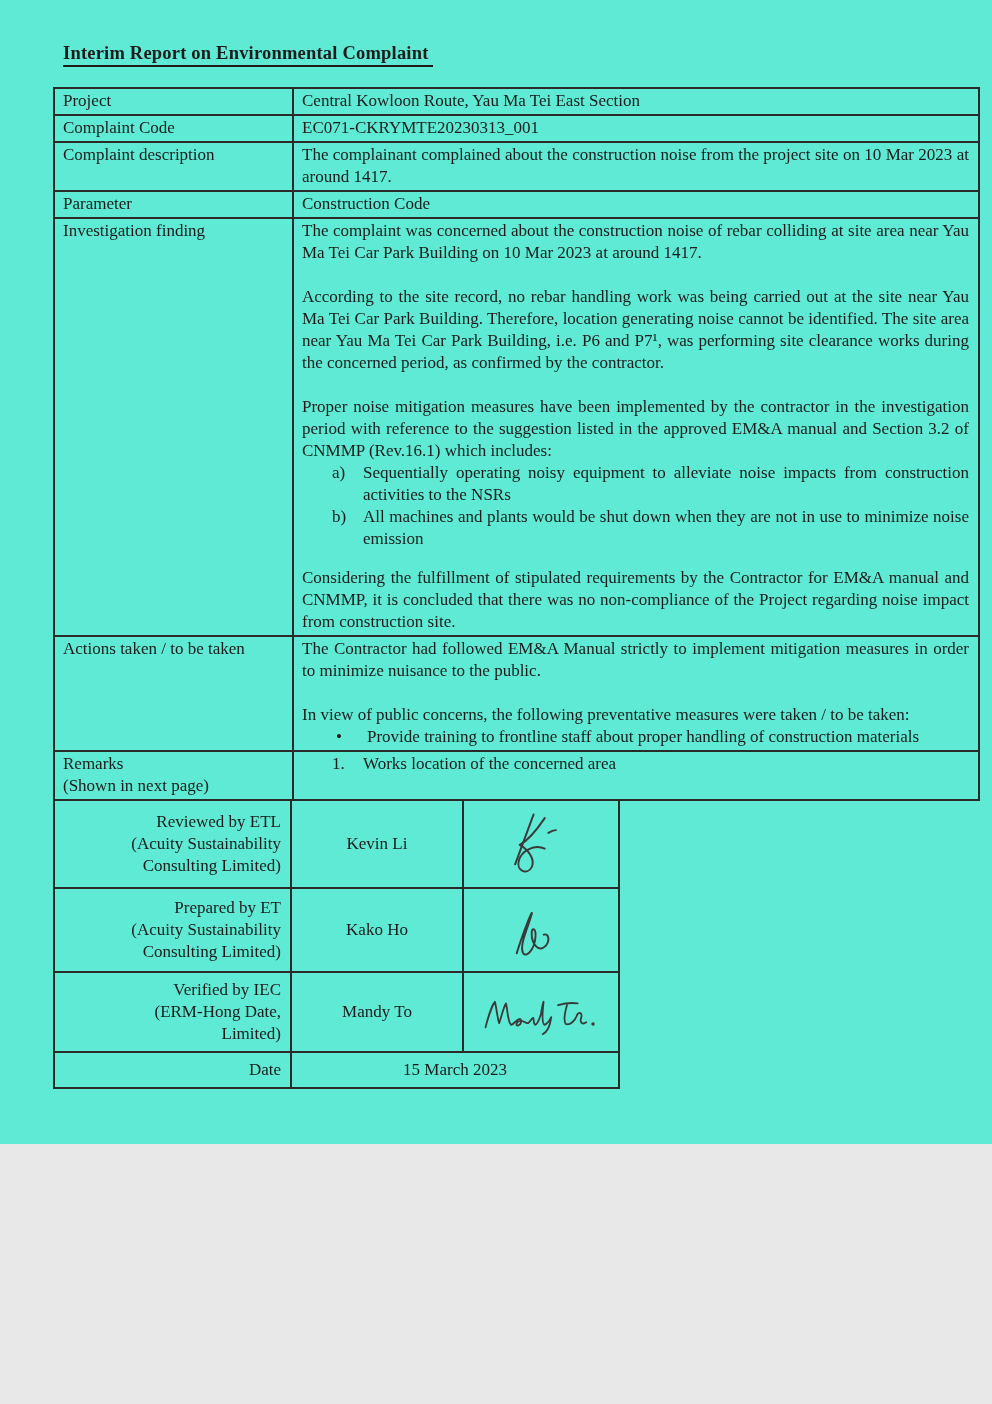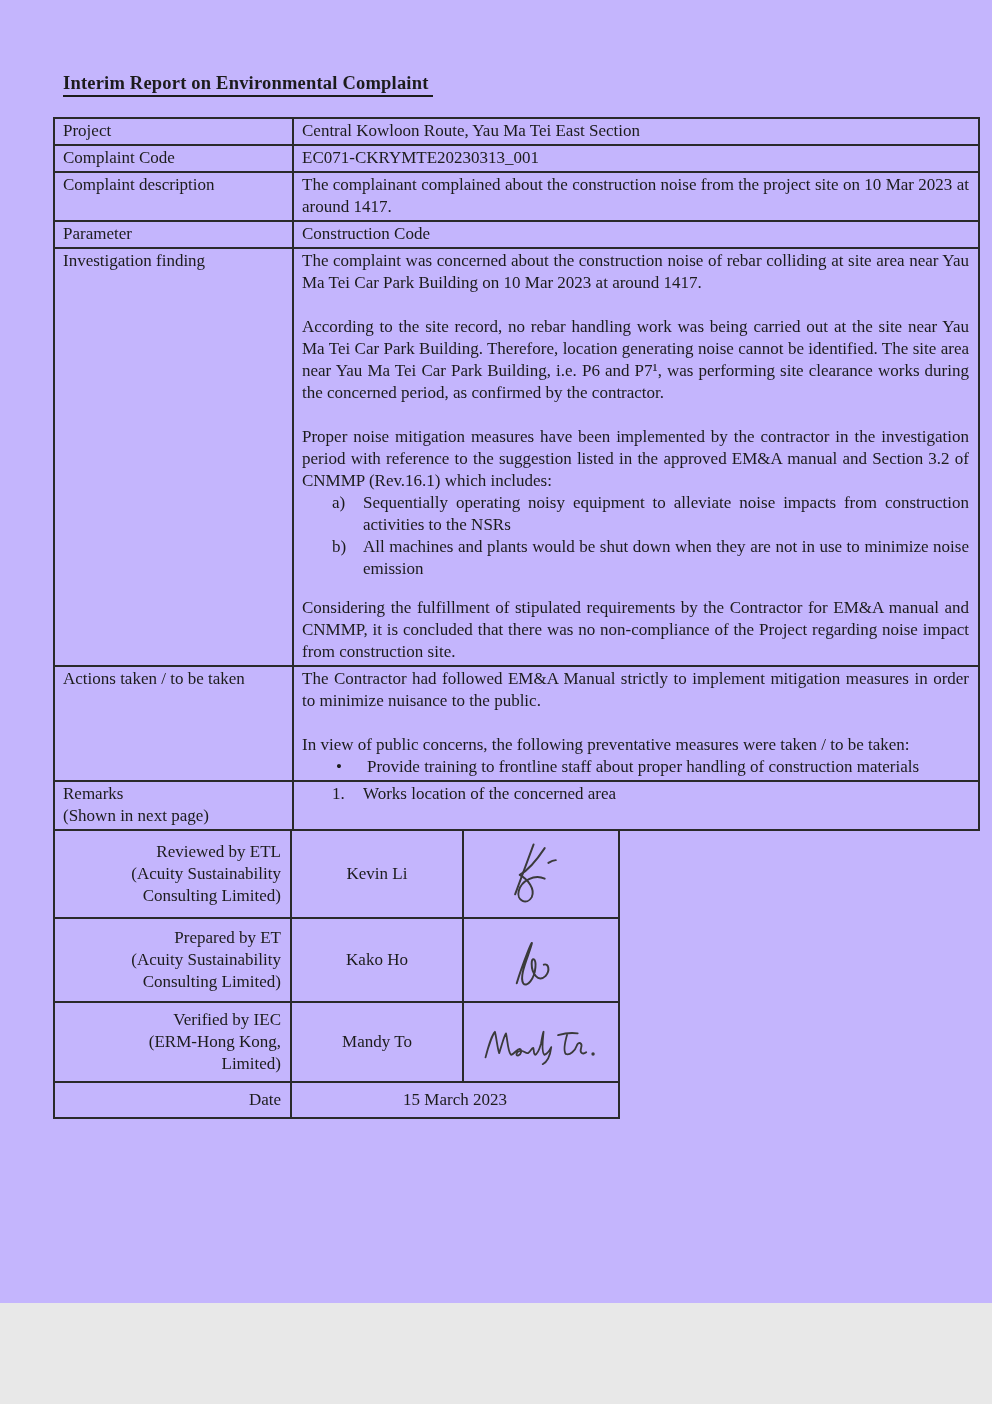--- a/index.html
+++ b/index.html
@@ -1,18 +1,18 @@
 <!DOCTYPE html>
 <html><head>
 <meta charset="utf-8">
 <style>
   html,body{margin:0;padding:0;background:#e8e8e8;}
   .page{
-    width:992px;height:1303px;background:#c4b5fd;position:relative;
-    box-sizing:border-box;padding:72px 52px 0 53px;
+    width:992px;height:1144px;background:#5eead4;position:relative;
+    box-sizing:border-box;padding:42px 52px 0 53px;
     font-family:"Liberation Serif","DejaVu Serif",serif;
     color:#1c1c1c;font-size:17px;line-height:22px;
   }
   .title{
     display:inline-block;font-size:18.5px;font-weight:bold;
     border-bottom:2px solid #1c1c1c;padding:0 4px 1px 0;margin:0 0 20px 10px;
     letter-spacing:.2px;
   }
   table{border-collapse:collapse;table-layout:fixed;}
   td{border:2px solid #2a2a2a;vertical-align:top;padding:1px 9px 2px 8px;}
@@ -134,21 +134,21 @@
       <td class="s2 name-cell">Kako Ho</td>
       <td class="s3 sig-cell">
         <svg viewBox="0 0 120 74" width="112" height="70">
           <path d="M34,62 C40,42 52,12 50,20 C47,32 36,54 41,62 C45,67 53,57 54,45 C55,35 50,33 50,41 C50,51 57,62 65,54 C70,48 68,40 63,42"></path>
         </svg>
       </td>
     </tr>
     <tr>
       <td class="s1 role-cell">
         <div>Verified by IEC</div>
-        <div>(ERM-Hong Kong,</div>
+        <div>(ERM-Hong Date,</div>
         <div>Limited)</div>
       </td>
       <td class="s2 name-cell">Mandy To</td>
       <td class="s3 sig-cell">
         <svg viewBox="0 0 150 60" width="128" height="52">
           <path d="M10,48 C14,32 19,20 21,18 C23,26 24,38 26,43 C29,34 32,22 34,20 C36,28 36,42 40,45 C44,44 47,38 50,38 C53,39 52,45 48,46 C45,46 46,41 51,40 C55,40 57,44 60,43 C63,41 64,37 66,37 C67,40 66,44 68,45 C71,44 73,39 75,32 C76,26 77,20 78,18 C77,28 75,42 79,45 C82,44 85,40 87,36 C86,44 83,53 77,56"></path>
           <path d="M95,22 C102,20 112,19 118,20 M106,20 C103,30 101,40 104,44 C109,46 115,40 117,34 C119,29 124,31 122,37 C120,43 124,45 128,42"></path>
           <circle cx="136" cy="44" r="2"></circle>
         </svg>
       </td>

